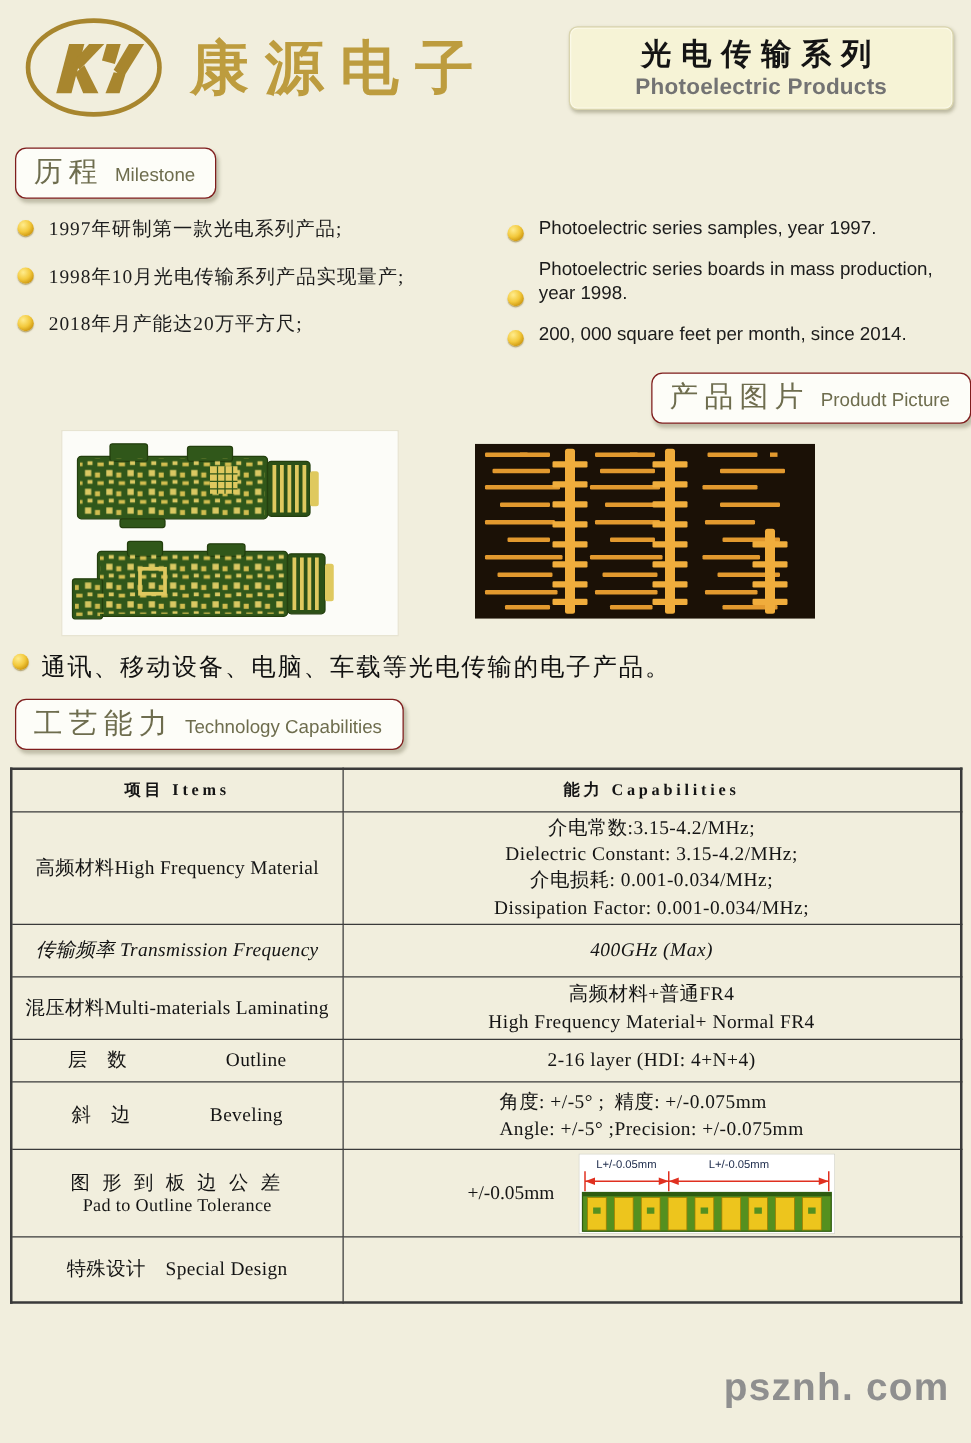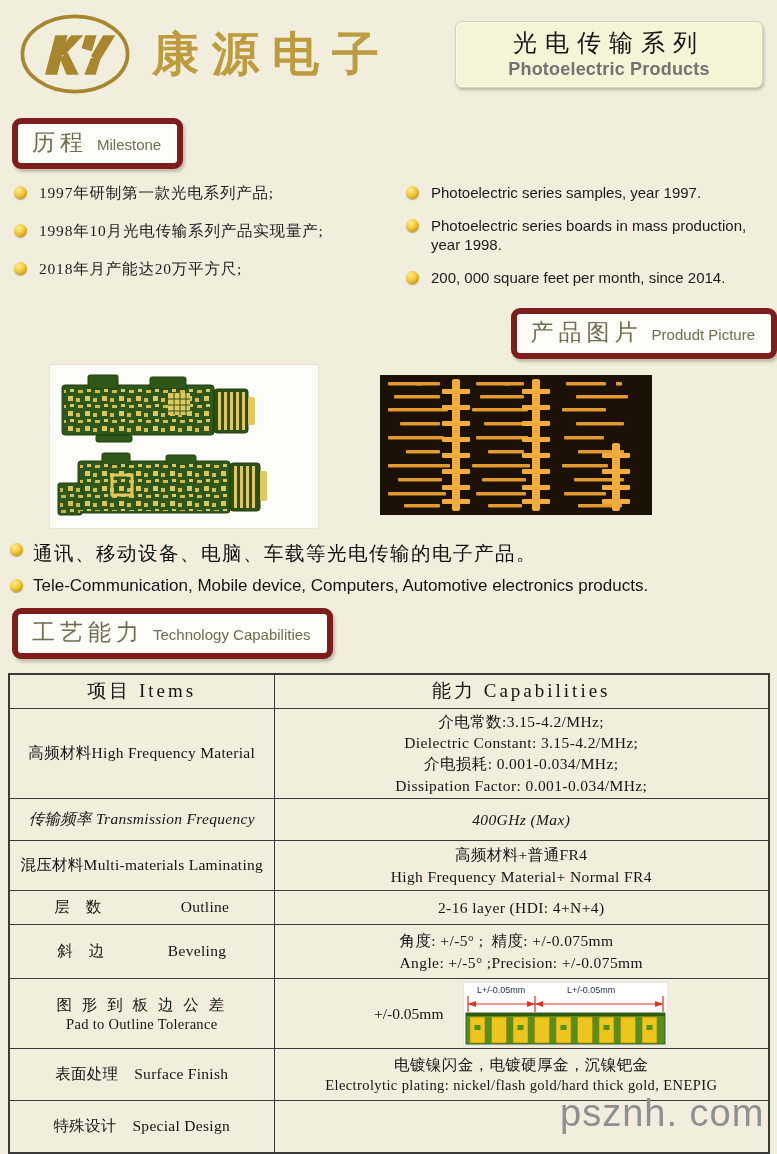--- a/index.html
+++ b/index.html
@@ -20,46 +20,46 @@
   .company-title{
     margin-left:16px; font-family:"DejaVu Serif","Liberation Serif",serif;
     font-size:47px; font-weight:bold; color:#bd9c3e; letter-spacing:13px; white-space:nowrap;
   }
   .series-badge{
     margin-left:auto; margin-right:4px; width:308px; padding:5px 6px 7px;
     background:var(--badge_bg,#f6f3d6); border:1px solid #d9d4ae; border-radius:7px;
     box-shadow:1px 2px 3px rgba(90,85,50,.35), inset 0 0 0 1px #fbf9e8;
     text-align:center;
   }
-  .series-badge .cn{font-family:"Liberation Serif","DejaVu Serif",serif; font-size:24px; font-weight:normal; letter-spacing:8px; color:#141414;}
+  .series-badge .cn{font-family:"Liberation Serif","DejaVu Serif",serif; font-size:24px; font-weight:bold; letter-spacing:8px; color:#141414;}
   .series-badge .en{font-size:18px; font-weight:bold; color:#737373; letter-spacing:.2px;}
   
   .section-badge{
     display:inline-flex; align-items:baseline; gap:9px;
-    background:#fdfdf8; border:6px solid #7f1d1d; border-radius:9px;
+    background:#fdfdf8; border:1px solid #7f1d1d; border-radius:9px;
     padding:3px 16px 5px 14px; margin-left:12px;
     box-shadow:2px 3px 3px rgba(80,75,45,.3);
   }
   .section-badge .cn{font-family:"Liberation Serif","DejaVu Serif",serif; font-size:23px; color:var(--olive,#6e6d4e); letter-spacing:5px;}
   .section-badge .en{font-size:15px; color:var(--olive,#6e6d4e);}
   
   .bullet{
     flex:0 0 13px; width:13px; height:13px; border-radius:50%; margin-top:3px;
     background:radial-gradient(circle at 35% 30%, #ffec8d 0%, #f3c93c 45%, #cf9a12 75%, #a87c0a 100%);
     box-shadow:0 1px 1px rgba(120,90,0,.5);
   }
   .b-item{display:flex; gap:12px; align-items:flex-start;}
   
   .milestone{margin-top:16px;}
   .milestone-cols{display:flex; padding:14px 6px 0 14px;}
   .mile-cn{width:392px;}
   .mile-cn .b-item{margin-bottom:17px;}
   .mile-cn .txt{font-family:"Liberation Serif","DejaVu Serif",serif; font-size:15.5px; color:#1d1d1d; letter-spacing:.8px;}
   .mile-en{flex:1;}
-  .mile-en .b-item{margin-bottom:13px;}
+  .mile-en .b-item{margin-bottom:13px;align-items:flex-end;}
   .mile-en .txt{font-size:15px; color:#1b1b1b; line-height:1.3;}
   
   .product{margin-top:8px;text-align:right;}
   .pics{display:flex; align-items:flex-start; margin-top:6px;}
   .pic-left{margin-left:50px; background:#fdfdfa; box-shadow:0 0 0 1px #e7e4d2;}
   .pic-right{margin-left:62px; margin-top:10px;}
   
   .apps{margin-top:6px;}
   .apps-list{margin-top:12px; padding-left:10px;}
   .apps-list .b-item{margin-bottom:9px; gap:10px;}
@@ -70,35 +70,35 @@
   table.cap-table{
     width:762px; margin:14px auto 0 8px; border-collapse:collapse;
     border:2px solid var(--table_line,#3a3a3a); table-layout:fixed;
     font-family:"Liberation Serif","DejaVu Serif",serif; color:#141414;
   }
   .cap-table td,.cap-table th{
     border:1.5px solid var(--table_line,#3a3a3a);
     text-align:center; vertical-align:middle; padding:2px 4px;
   }
   .cap-table col.c1{width:265px;}
-  .cap-table th{font-size:19px; font-weight:400; letter-spacing:3px; height:34px;}
+  .cap-table th{font-size:13px; font-weight:700; letter-spacing:3px; height:34px;}
   .item-cell{font-size:15.5px; letter-spacing:.3px;}
   .cap-line{font-size:15.5px; line-height:1.38; letter-spacing:.4px;}
   .row-hf{height:88px;} .row-tf{height:42px;font-style:italic;} .row-mm{height:50px;}
   .row-ly{height:34px;} .row-ic{height:36px;} .row-bv{height:54px;}
   .row-pd{height:70px;} .row-sf{height:52px;} .row-sd{height:52px;}
   .bevel-wrap{display:flex; justify-content:center; text-align:left;}
   .pad-wrap{display:flex; align-items:center; justify-content:center; gap:20px;}
   .pad-value{font-size:15.5px;}
   .two-line .l2{font-size:14.5px;}
   .item-spaced{letter-spacing:3px;}
   
   .watermark{
-    position:absolute; left:560px; top:1092px; z-index:5;
-    font-size:38px; font-weight:normal; color:var(--watermark,#8f8f8f);
+    position:absolute; left:579px; top:1092px; z-index:5;
+    font-size:31px; font-weight:bold; color:var(--watermark,#8f8f8f);
     letter-spacing:1px; white-space:nowrap;
   }
 </style>
 </head>
 <body>
 
 <div class="header">
   <svg class="logo" width="122" height="90" viewBox="0 0 130 92">
     <ellipse cx="65" cy="46" rx="56" ry="40" fill="none" stroke="#a8862e" stroke-width="4"></ellipse>
     <g fill="#a8862e">
@@ -275,24 +275,20 @@
     </svg>
   </div>
 </div>
 
 <div class="apps">
   <div class="apps-list">
     <div class="b-item">
       <span class="bullet"></span>
       <span class="apps-cn">通讯、移动设备、电脑、车载等光电传输的电子产品。</span>
     </div>
-    <div class="b-item">
-      <span class="bullet"></span>
-      <span class="apps-en">Tele-Communication, Mobile device, Computers, Automotive electronics products.</span>
-    </div>
   </div>
 </div>
 
 <div class="caps">
   <div class="section-badge">
     <span class="cn">工艺能力</span>
     <span class="en">Technology Capabilities</span>
   </div>
 
   <table class="cap-table">
@@ -389,27 +385,20 @@
               <rect x="11.5" y="43" width="6" height="5"></rect>
                   <rect x="54.5" y="43" width="6" height="5"></rect>
               <rect x="97.5" y="43" width="6" height="5"></rect>
                   <rect x="140.5" y="43" width="6" height="5"></rect>
               <rect x="183.5" y="43" width="6" height="5"></rect>
             </g>
           </svg>
         </div>
       </td>
     </tr>
-    <tr class="row-sf">
-      <td class="item-cell">表面处理　Surface Finish</td>
-      <td class="two-line">
-        <div class="cap-line">电镀镍闪金，电镀硬厚金，沉镍钯金</div>
-        <div class="cap-line l2">Electrolytic plating: nickel/flash gold/hard thick gold, ENEPIG</div>
-      </td>
-    </tr>
     <tr class="row-sd">
       <td class="item-cell">特殊设计　Special Design</td>
       <td class="two-line sd">
         
         
       </td>
     </tr>
   </tbody>
     </table>
 </div>

